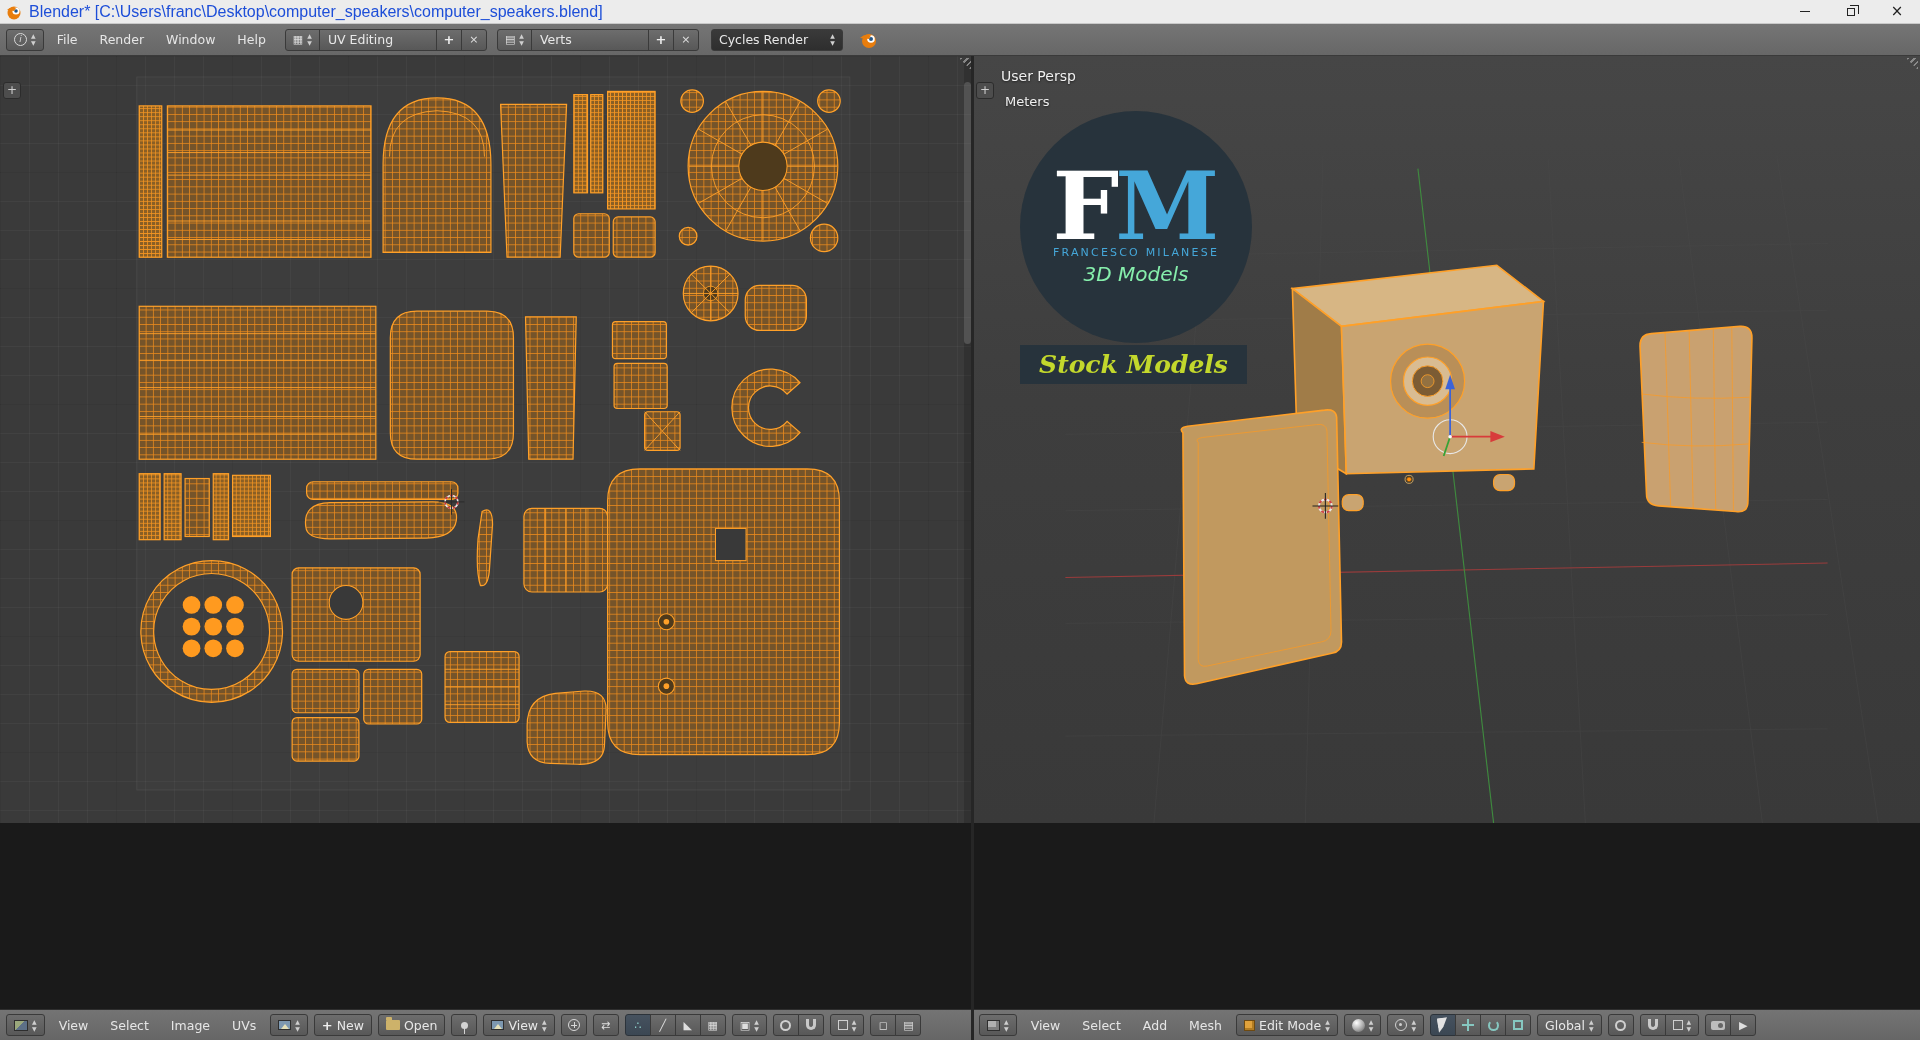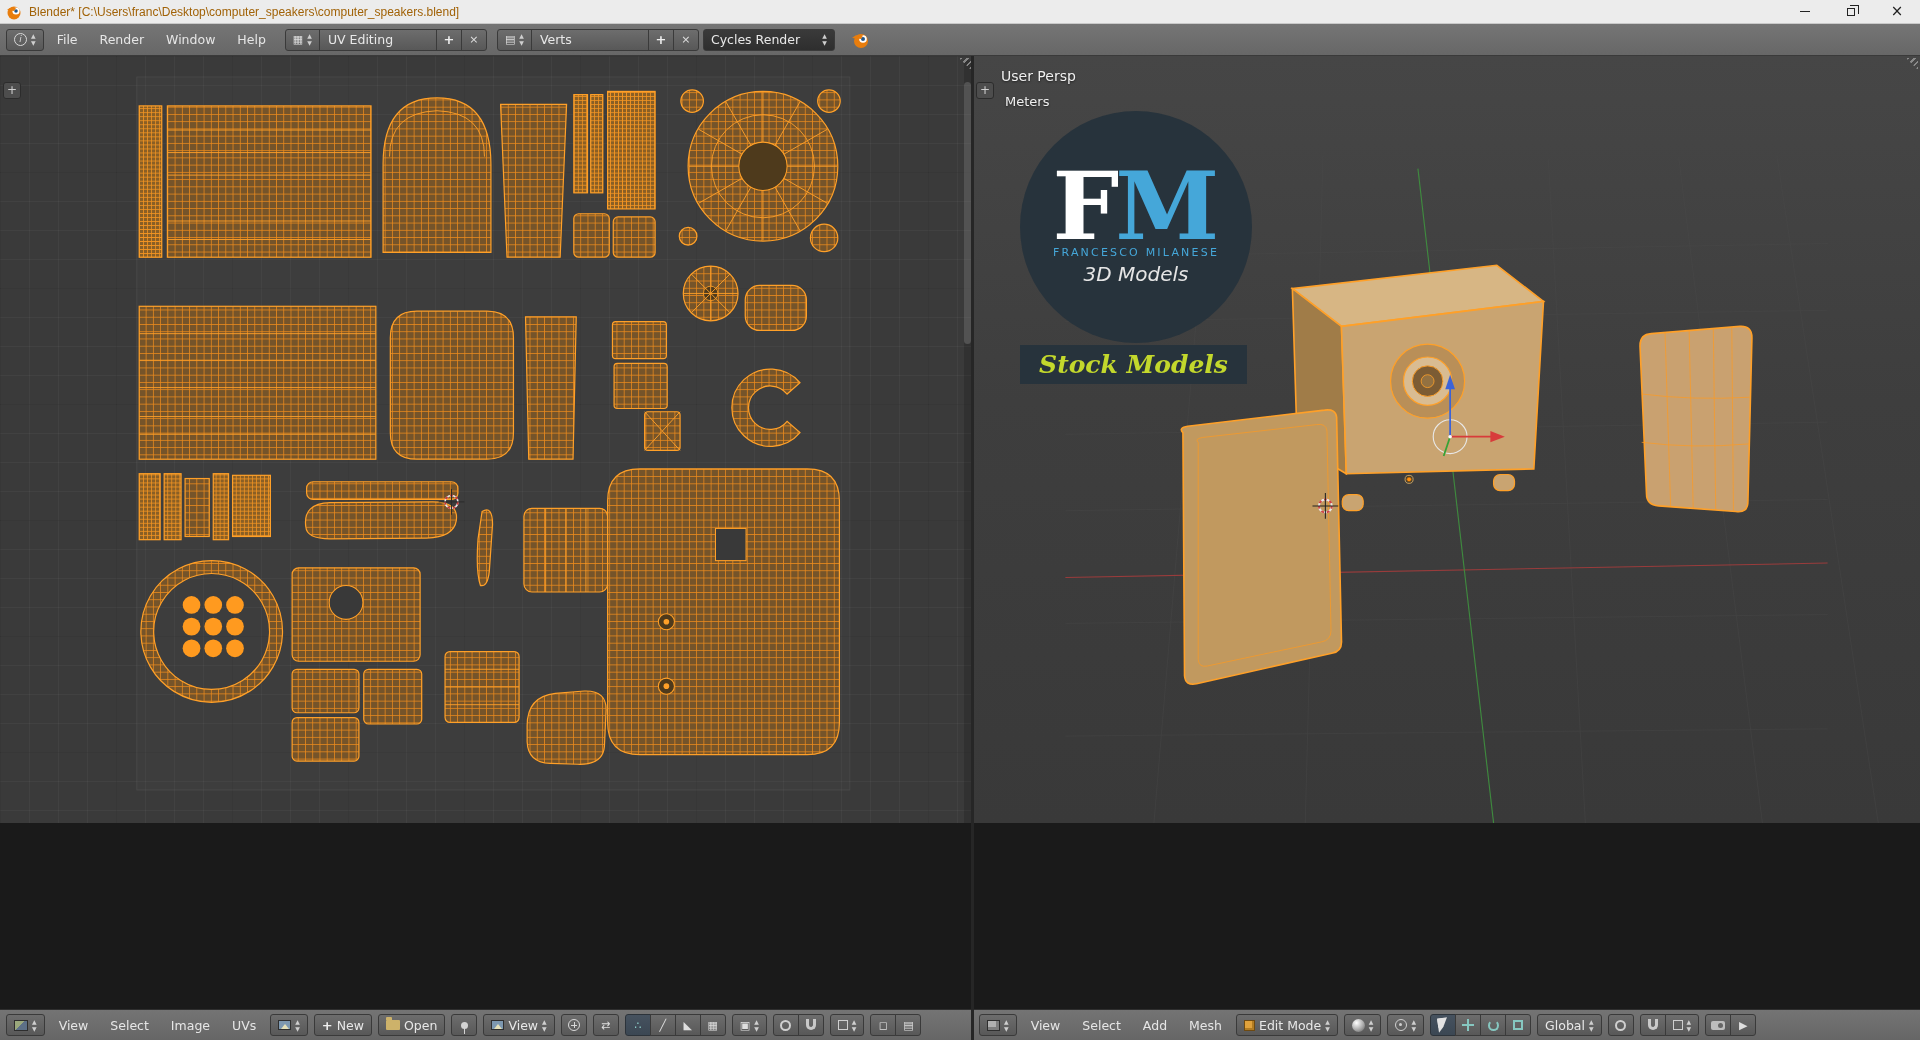--- a/index.html
+++ b/index.html
@@ -4,21 +4,21 @@
 <style>
   *{margin:0;padding:0;box-sizing:border-box;}
   html,body{width:1920px;height:1040px;overflow:hidden;background:#1a1a1a;
     font-family:"DejaVu Sans",sans-serif;-webkit-font-smoothing:antialiased;}
   .app{position:absolute;inset:0;}
 
   
   .titlebar{position:absolute;left:0;top:0;width:1920px;height:24px;background:#ececec;
     display:flex;align-items:center;border-bottom:1px solid #c9c9c9;}
   .app-badge{width:16px;height:16px;margin:0 7px 0 6px;flex:0 0 auto;}
-  .title-text{font-size:12px;color:#a16207;font-family:"Liberation Sans",sans-serif;}
+  .title-text{font-size:16px;color:#1d4ed8;font-family:"Liberation Sans",sans-serif;}
   .win-controls{margin-left:auto;display:flex;height:100%;}
   .win-btn{width:46px;height:100%;display:flex;align-items:center;justify-content:center;color:#222;}
   .ic-min{width:10px;height:1px;background:#222;}
   .ic-restore{width:8px;height:8px;border:1px solid #222;position:relative;background:#ececec;}
   .ic-restore::before{content:"";position:absolute;left:2px;top:-4px;width:8px;height:8px;
     border:1px solid #222;border-left:none;border-bottom:none;}
   .ic-close{font-size:15px;line-height:15px;color:#222;}
 
   
   .info-header{position:absolute;left:0;top:24px;width:1920px;height:32px;
@@ -123,21 +123,21 @@
   .ov-view{left:28px;top:12px;font-size:14px;}
   .ov-units{left:32px;top:38px;font-size:13px;}
   .ov-layer{left:58px;top:922px;font-size:13px;}
   .fm-circle{position:absolute;left:47px;top:55px;width:232px;height:232px;border-radius:50%;
     background:rgba(38,51,60,.97);display:flex;flex-direction:column;align-items:center;
     justify-content:center;z-index:2;text-align:center;}
   .fm-letters{font-family:"DejaVu Serif",serif;font-weight:bold;font-size:94px;line-height:.82;}
   .fm-f{color:#ffffff;}
   .fm-m{color:#45a7d9;margin-left:-4px;}
   .fm-brand{color:#45a7d9;font-size:11px;letter-spacing:2.2px;margin-top:0;white-space:nowrap;}
-  .fm-line{color:#e5e5e5;font-style:italic;font-size:20px;margin-top:3px;}
+  .fm-line{color:#86efac;font-style:italic;font-size:20px;margin-top:3px;}
   .fm-badge{position:absolute;left:47px;top:289px;width:227px;height:39px;
     background:rgba(38,51,60,.97);display:flex;align-items:center;justify-content:center;
     font-family:"DejaVu Serif",serif;font-style:italic;font-weight:bold;font-size:25px;
     color:#c3d82c;z-index:2;text-align:center;}
   .mini-axis{position:absolute;left:8px;top:878px;width:60px;height:60px;z-index:3;}
 </style>
 </head>
 <body>
 
 <div class="app">
@@ -203,21 +203,21 @@
       </div>
       <div class="hbtn combo-text">Verts</div>
       <div class="hbtn sq">
           <span class="plus">+</span>
         </div>
       <div class="hbtn sq">
           <span class="tglyph">×</span>
         </div>
     </div>
 
-    <div class="hbtn enum" style="align-items:center;">
+    <div class="hbtn enum" style="margin-left:8px;align-items:center;">
       <span>Cycles Render</span>
       <span class="ud">
           <span>▲</span>
           <span>▼</span>
         </span>
     </div>
 
     <svg class="blogo" viewBox="0 0 18 18">
       <circle cx="10" cy="10" r="7" fill="#e87d0d"></circle>
       <circle cx="12" cy="8" r="3.8" fill="#ffffff"></circle>

